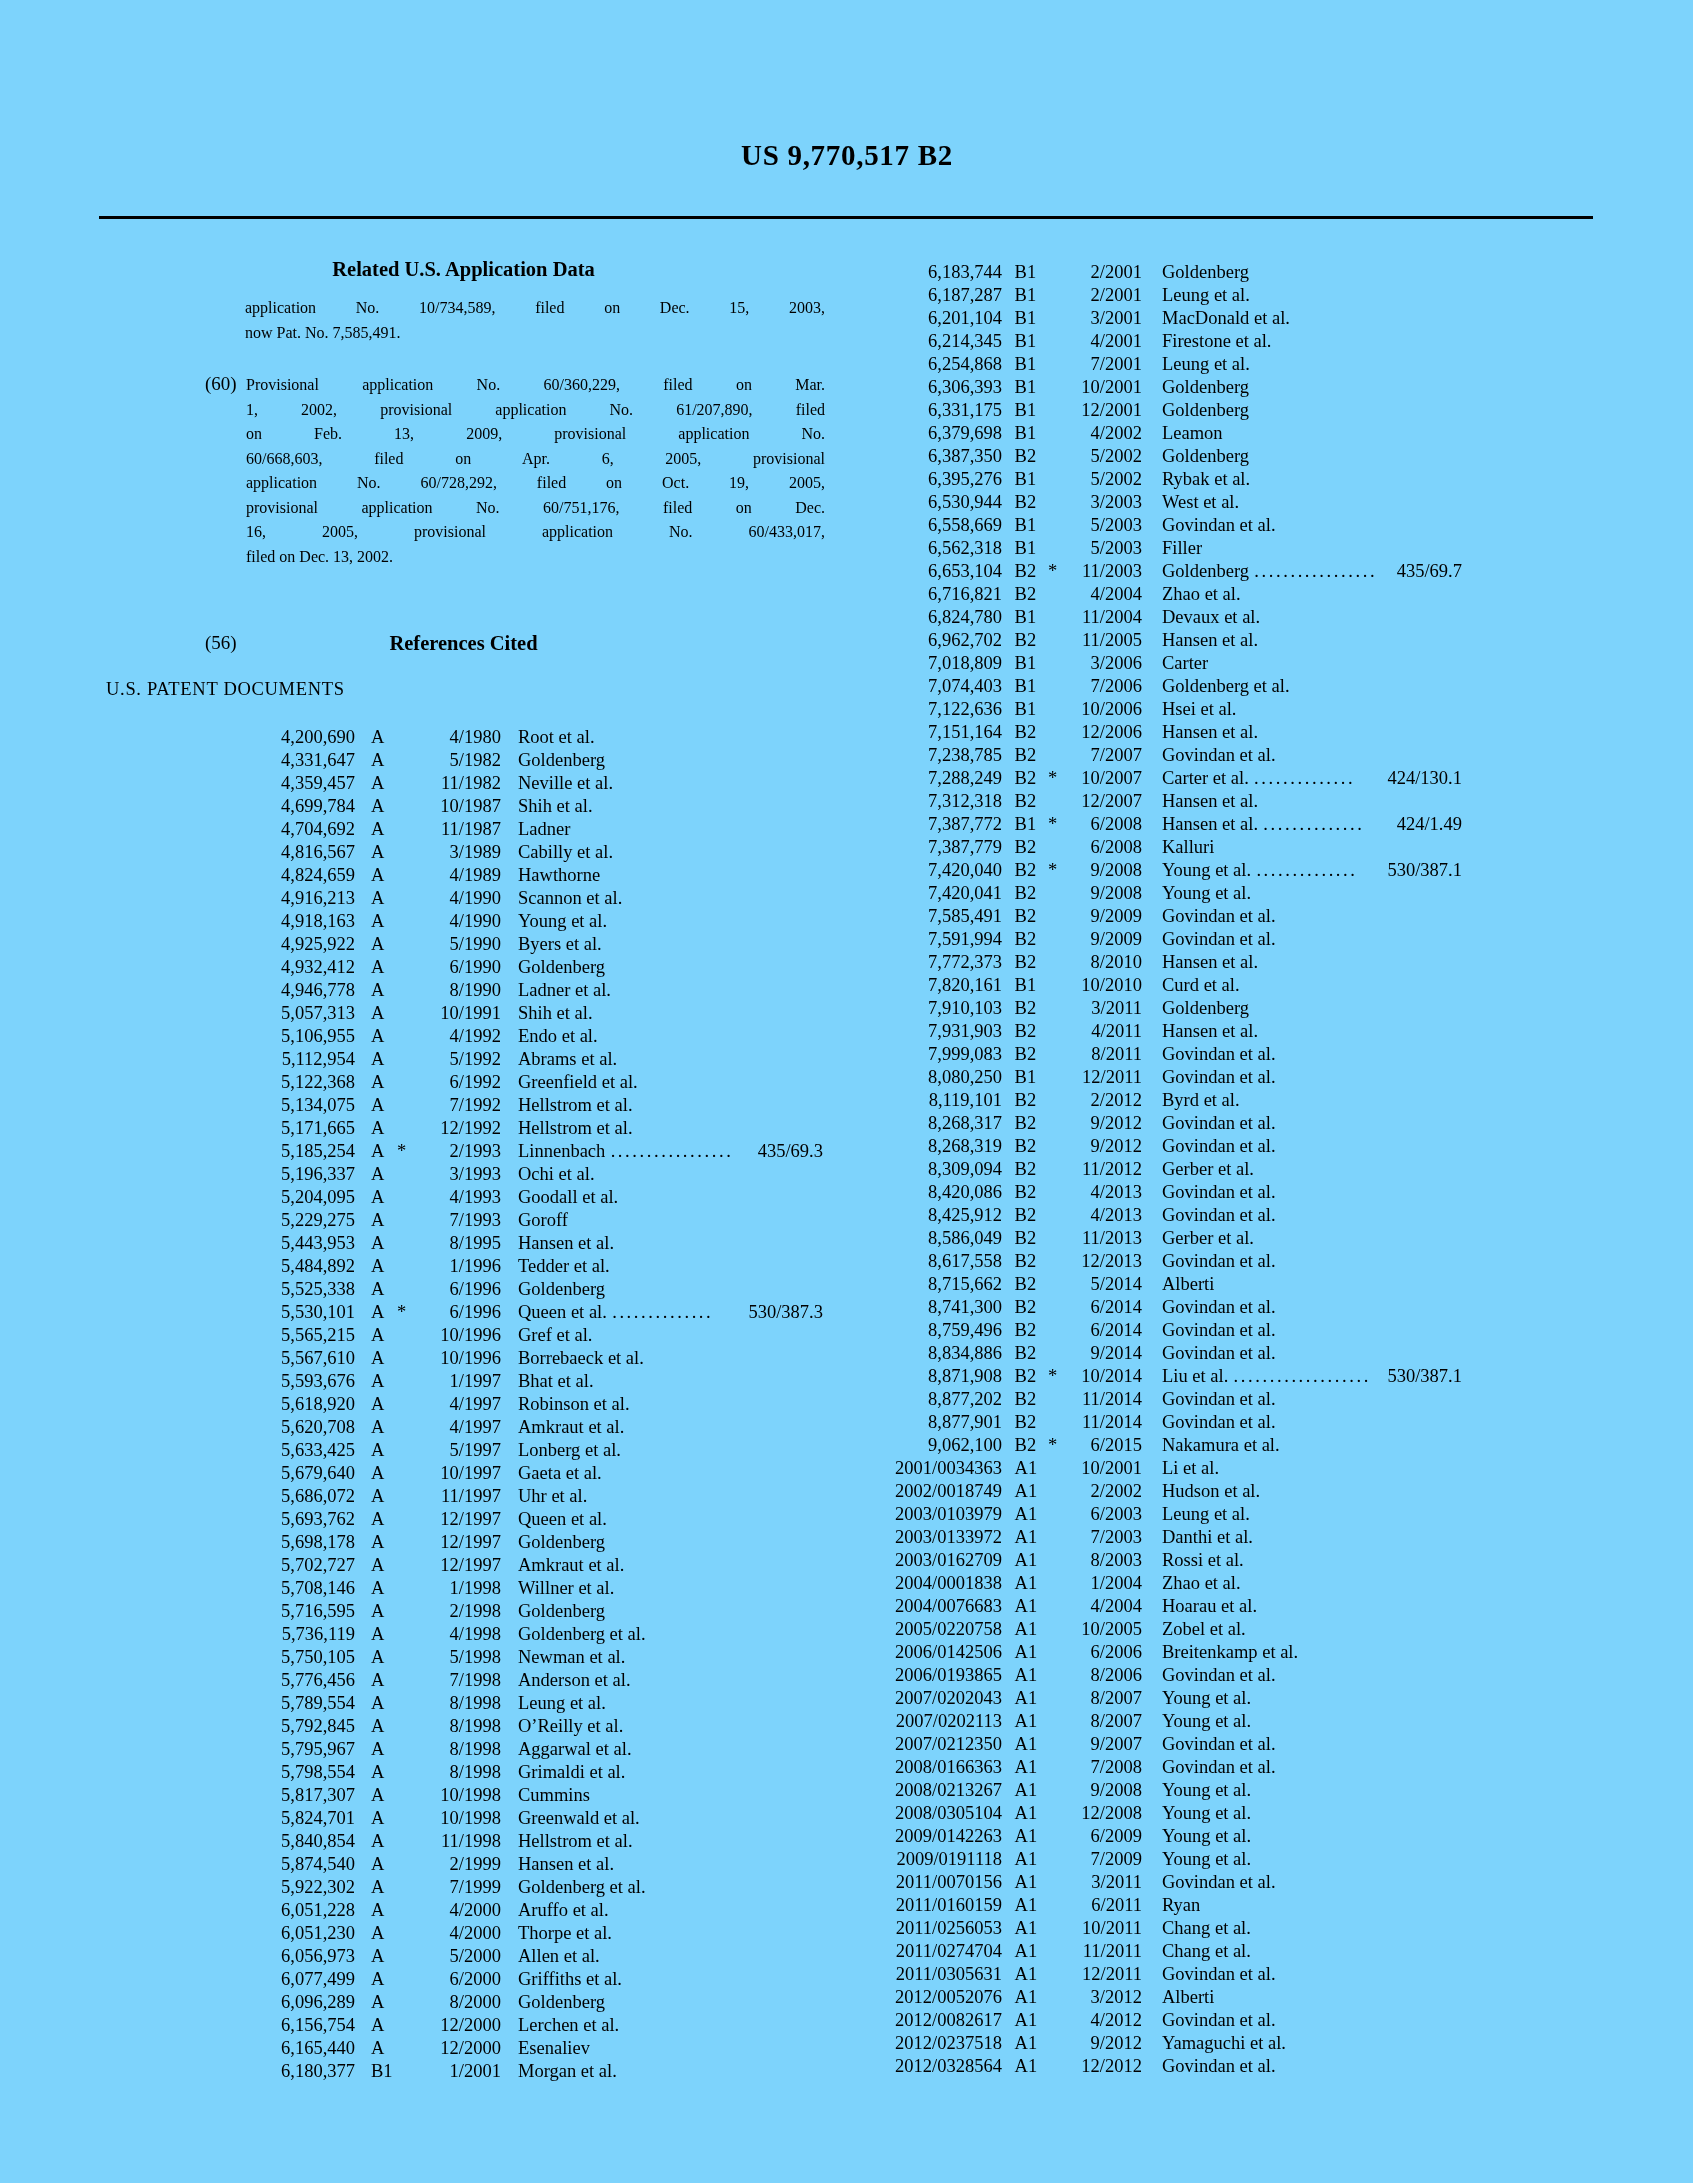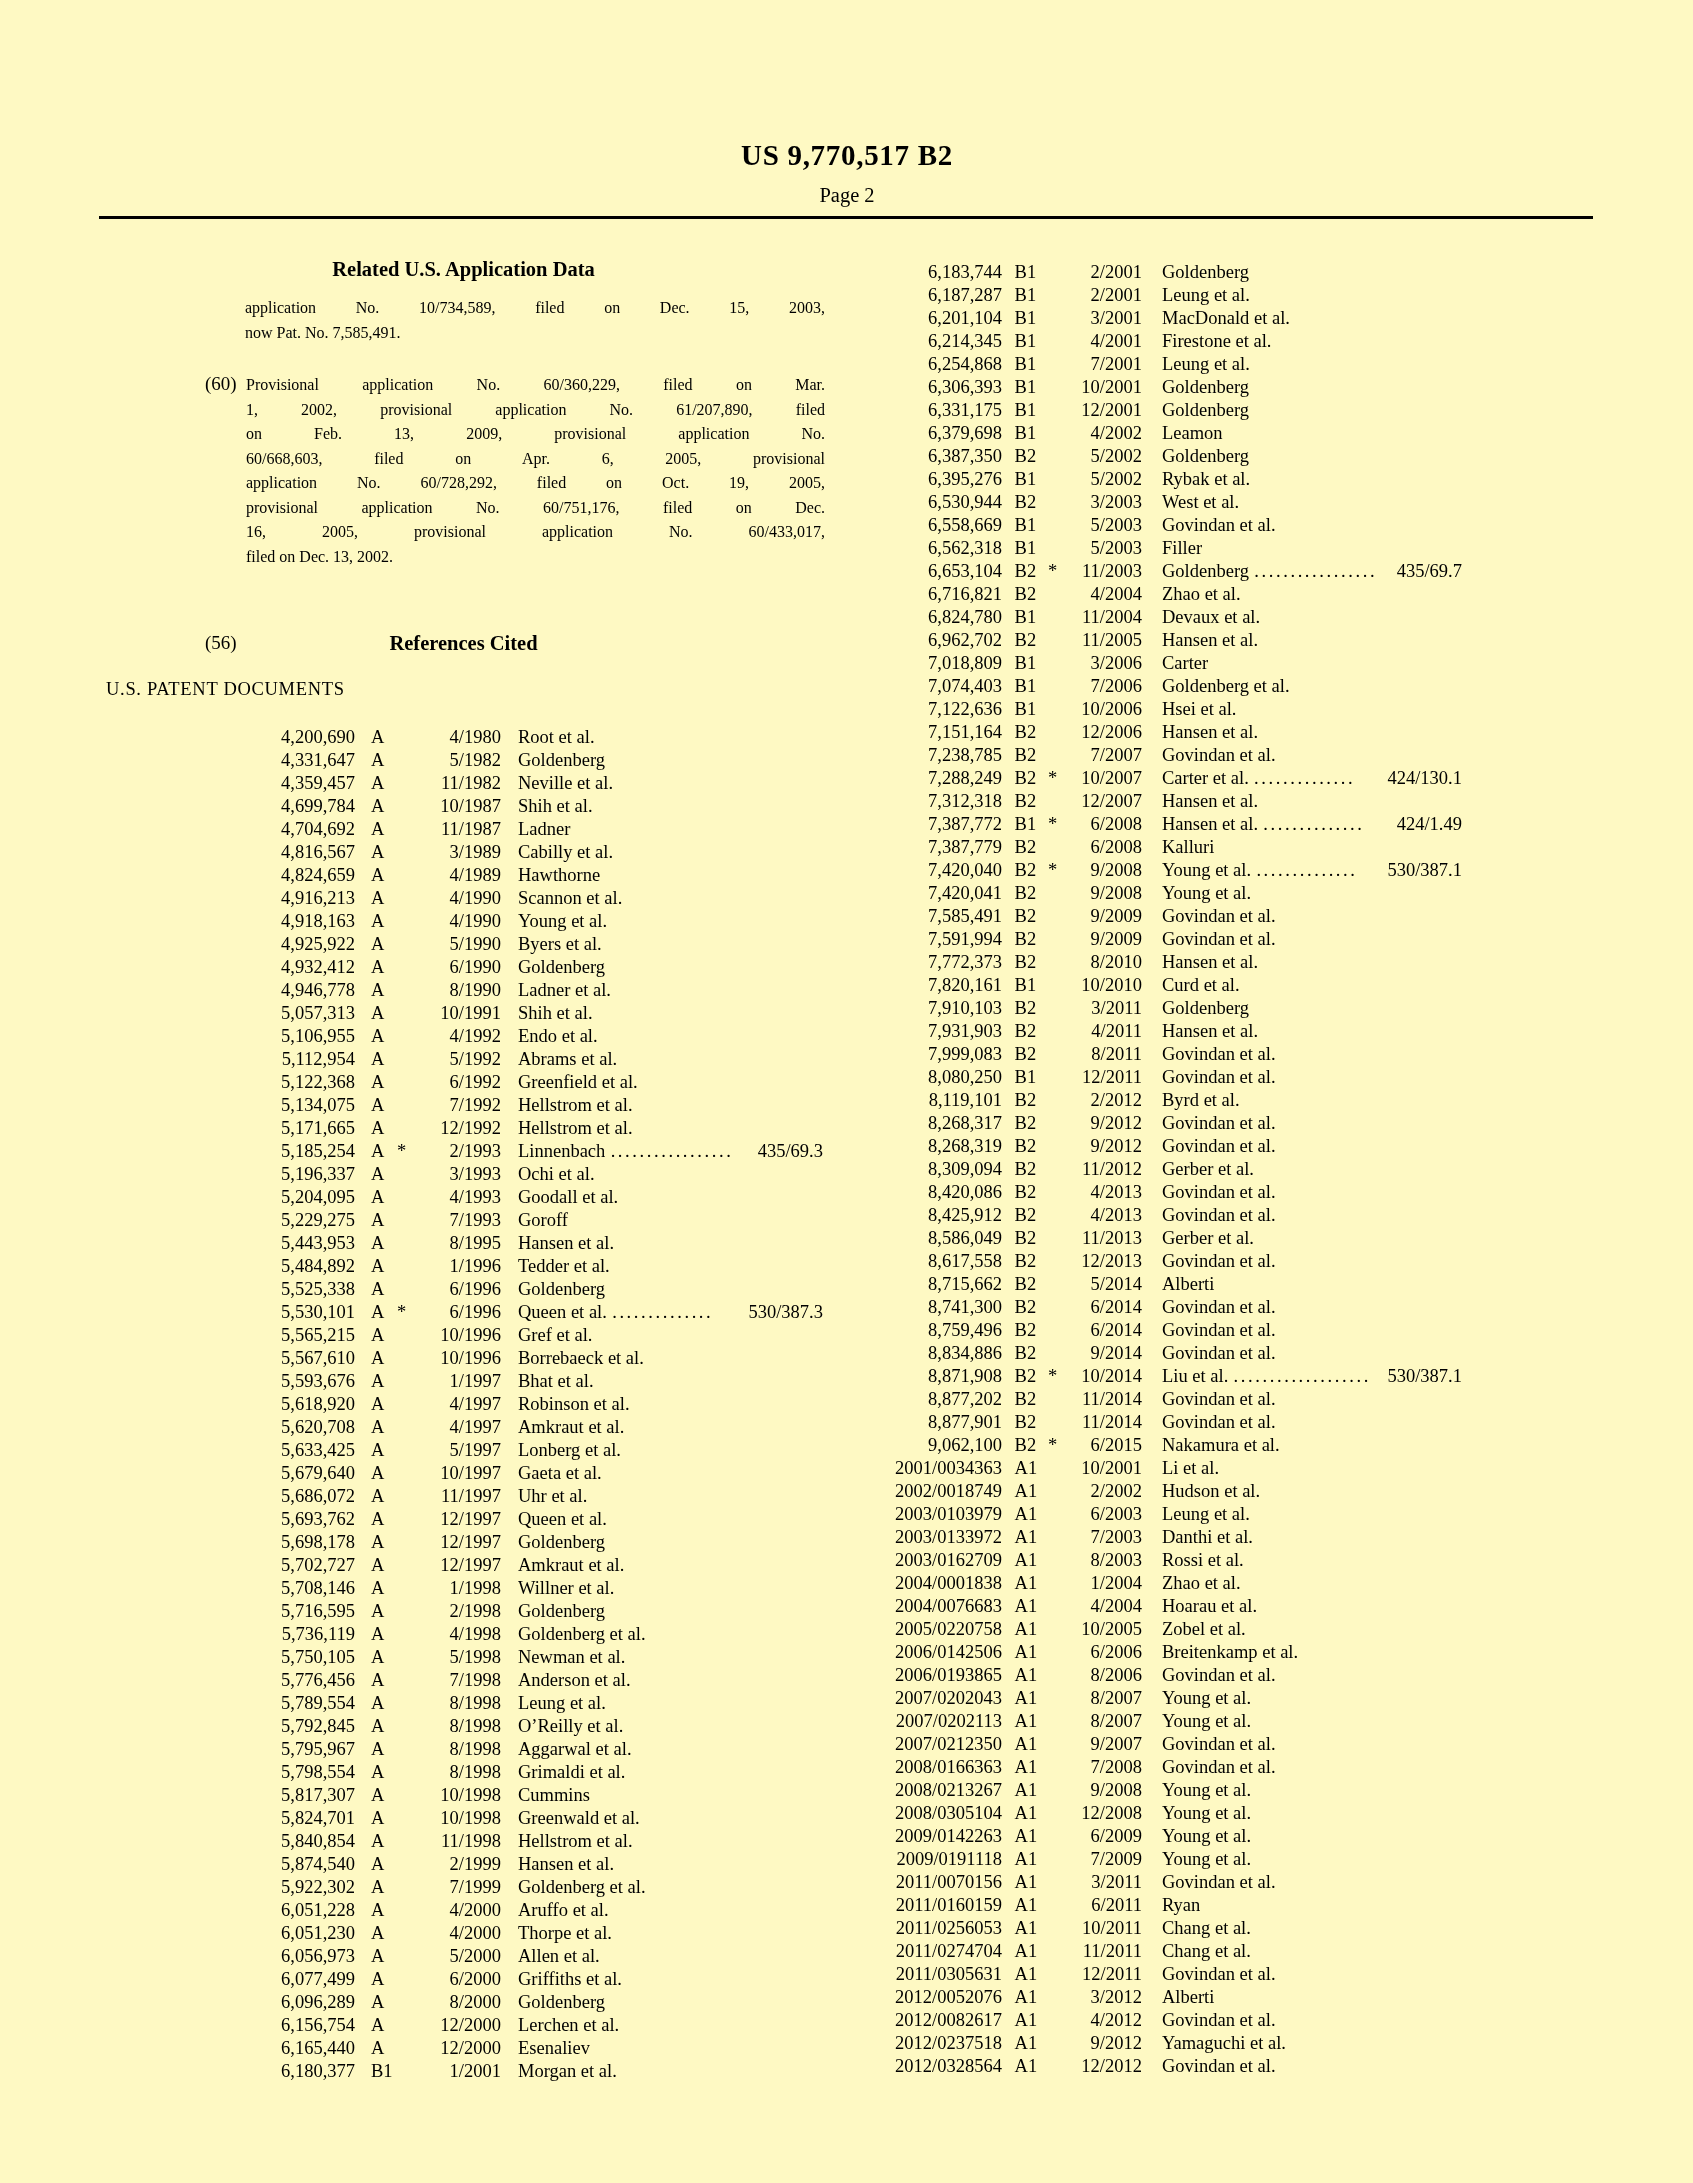--- a/index.html
+++ b/index.html
@@ -1,18 +1,18 @@
 <!DOCTYPE html>
 <html style="font-size:10.6px"><head>
 <meta charset="utf-8">
 <style>
   html,body { margin:0; padding:0; background:#e8e8e8; }
   .page {
     position:relative; width:1694px; height:2183px; margin:0 auto;
-    background:#fef9c3; color:#000000;
+    background:#7dd3fc; color:#000000;
     font-family:"Liberation Serif", serif;
     overflow:hidden;
   }
   .hdr-title { position:absolute; top:139px; left:0; width:1694px; text-align:center;
     font-size:29px; font-weight:bold; letter-spacing:0.7px; }
   .hdr-page { position:absolute; top:184px; left:0; width:1694px; text-align:center;
     font-size:20.5px; }
   .rule { position:absolute; top:216px; left:99px; width:1494px; height:3.3px; background:#000; }
 
   .sec-title { position:absolute; left:103px; width:721px; text-align:center;
@@ -51,21 +51,20 @@
   .c-pname { white-space:nowrap; }
   .c-leader { flex:1 1 auto; overflow:hidden; white-space:nowrap;
     letter-spacing:2.6px; padding:0 5.3px; }
   .c-class { white-space:nowrap; }
 </style>
 </head>
 <body>
 
 <div class="page">
   <div class="hdr-title">US 9,770,517 B2</div>
-  <div class="hdr-page">Page 2</div>
   <div class="rule"></div>
 
   <div class="sec-title" id="rel-title">Related U.S. Application Data</div>
   <div class="para" id="intro">
       <div class="jline">application No. 10/734,589, filed on Dec. 15, 2003,</div>
       <div class="jline jlast">now Pat. No. 7,585,491.</div>
     </div>
 
   <div class="tag" id="tag60">(60)</div>
   <div class="para" id="para60">

